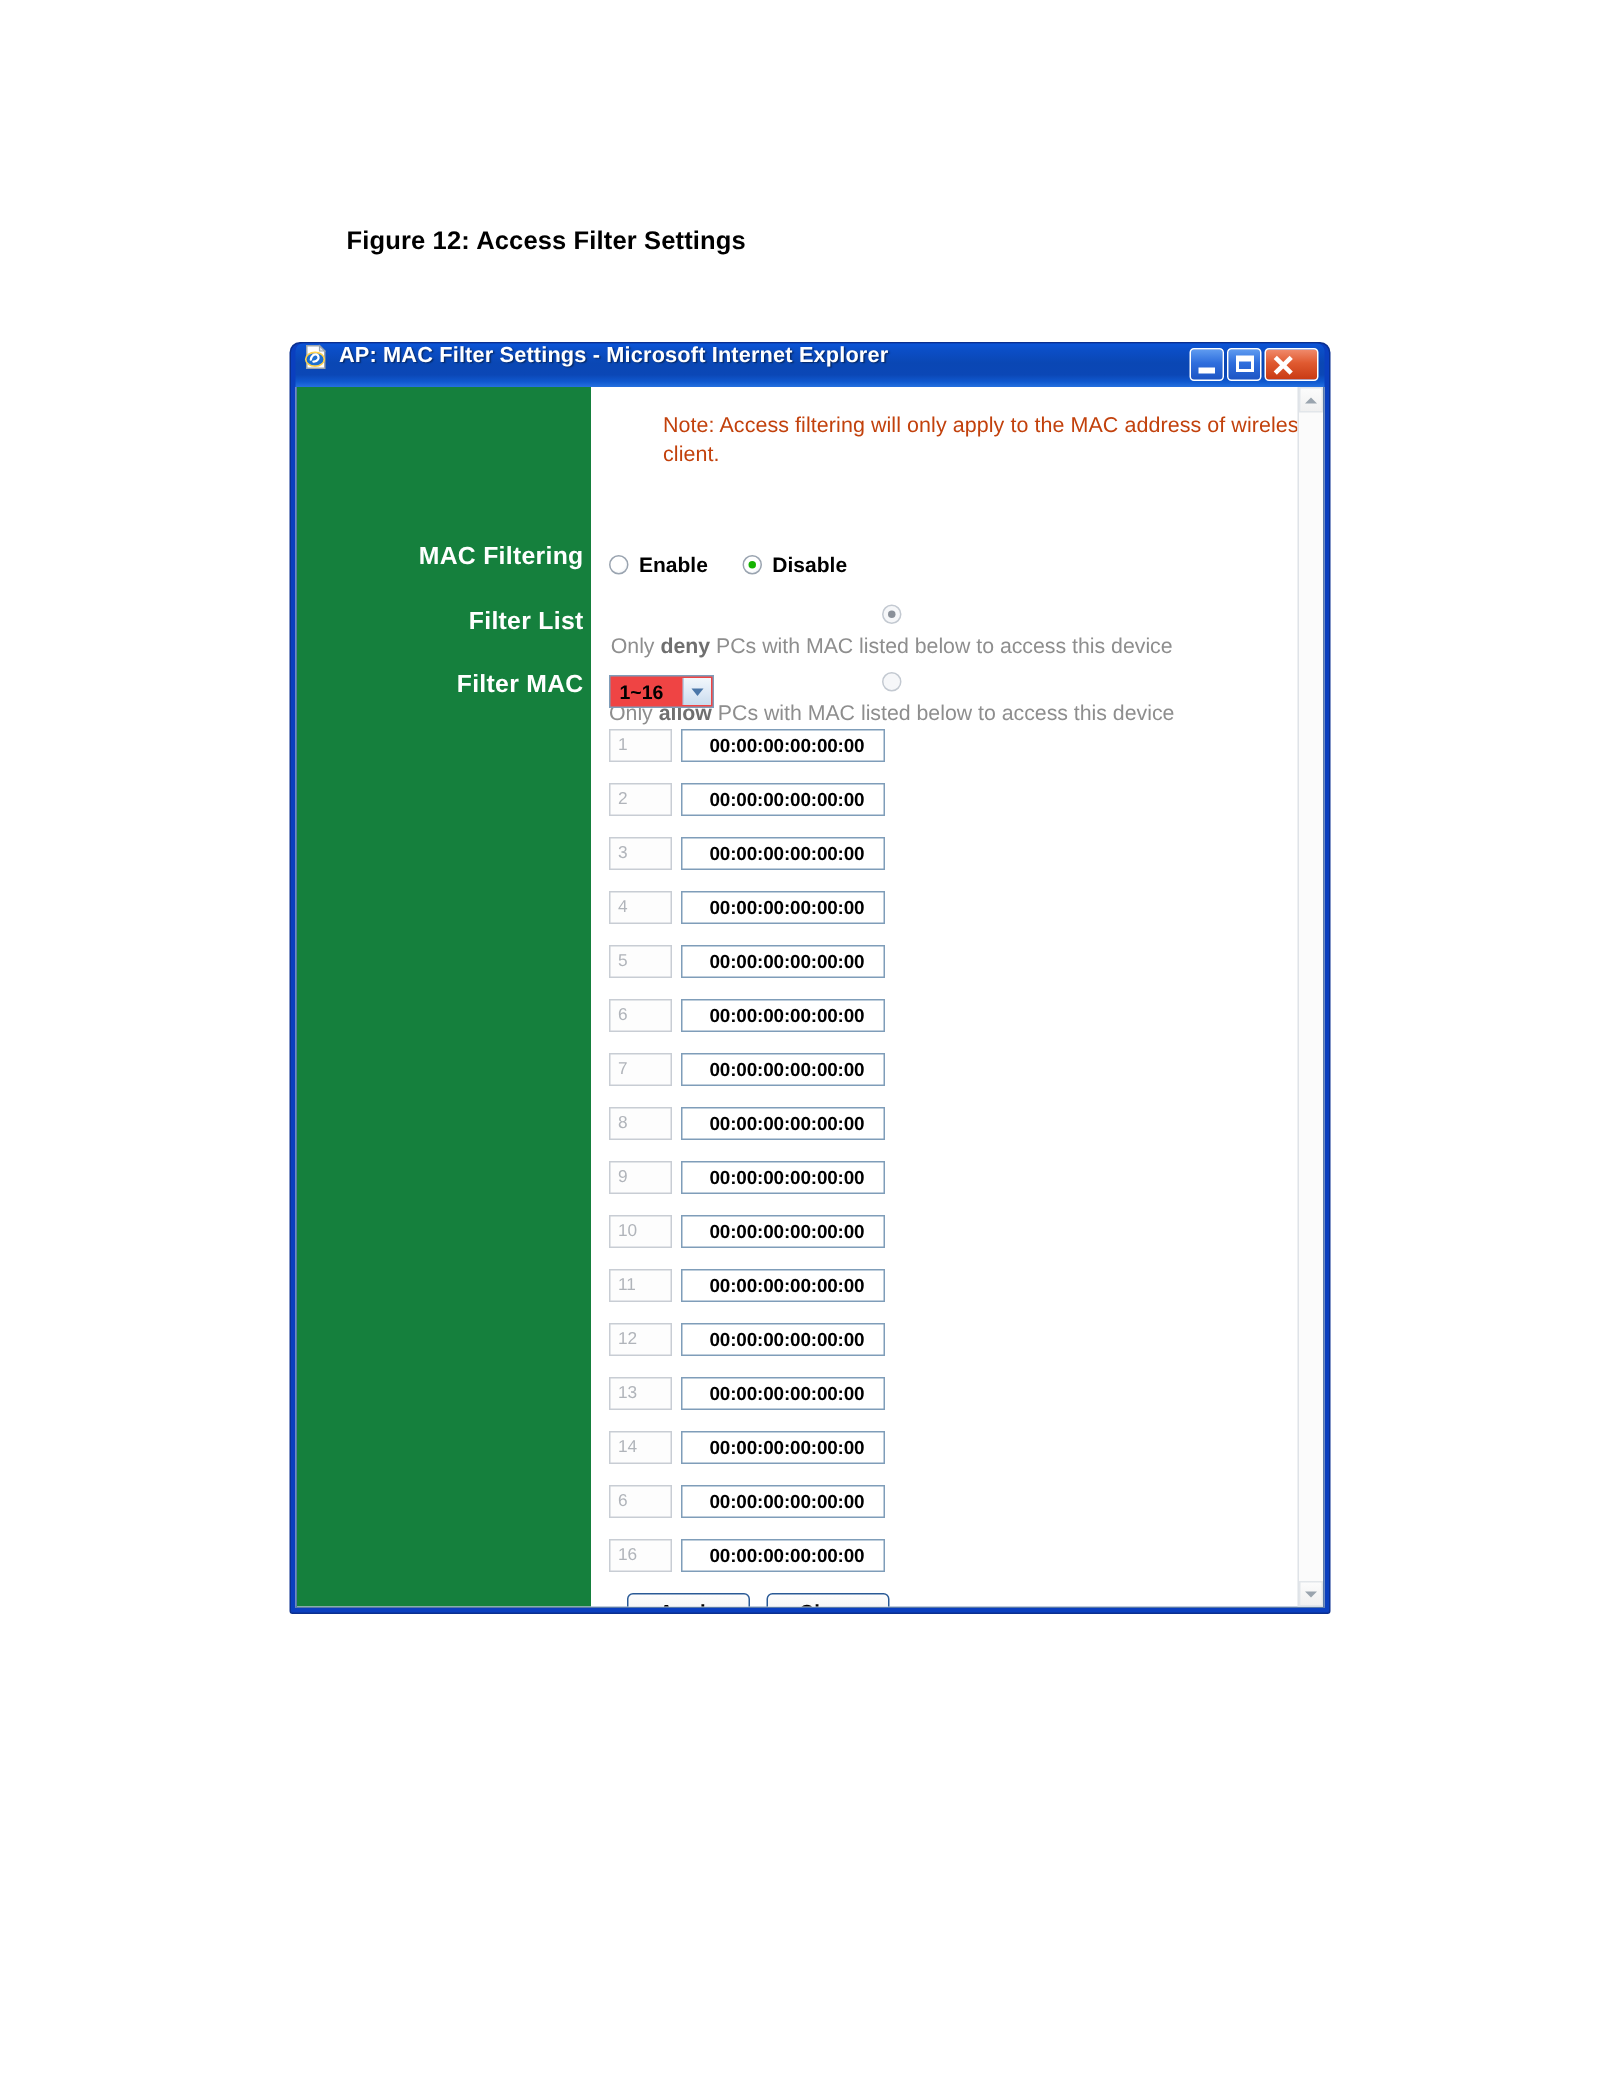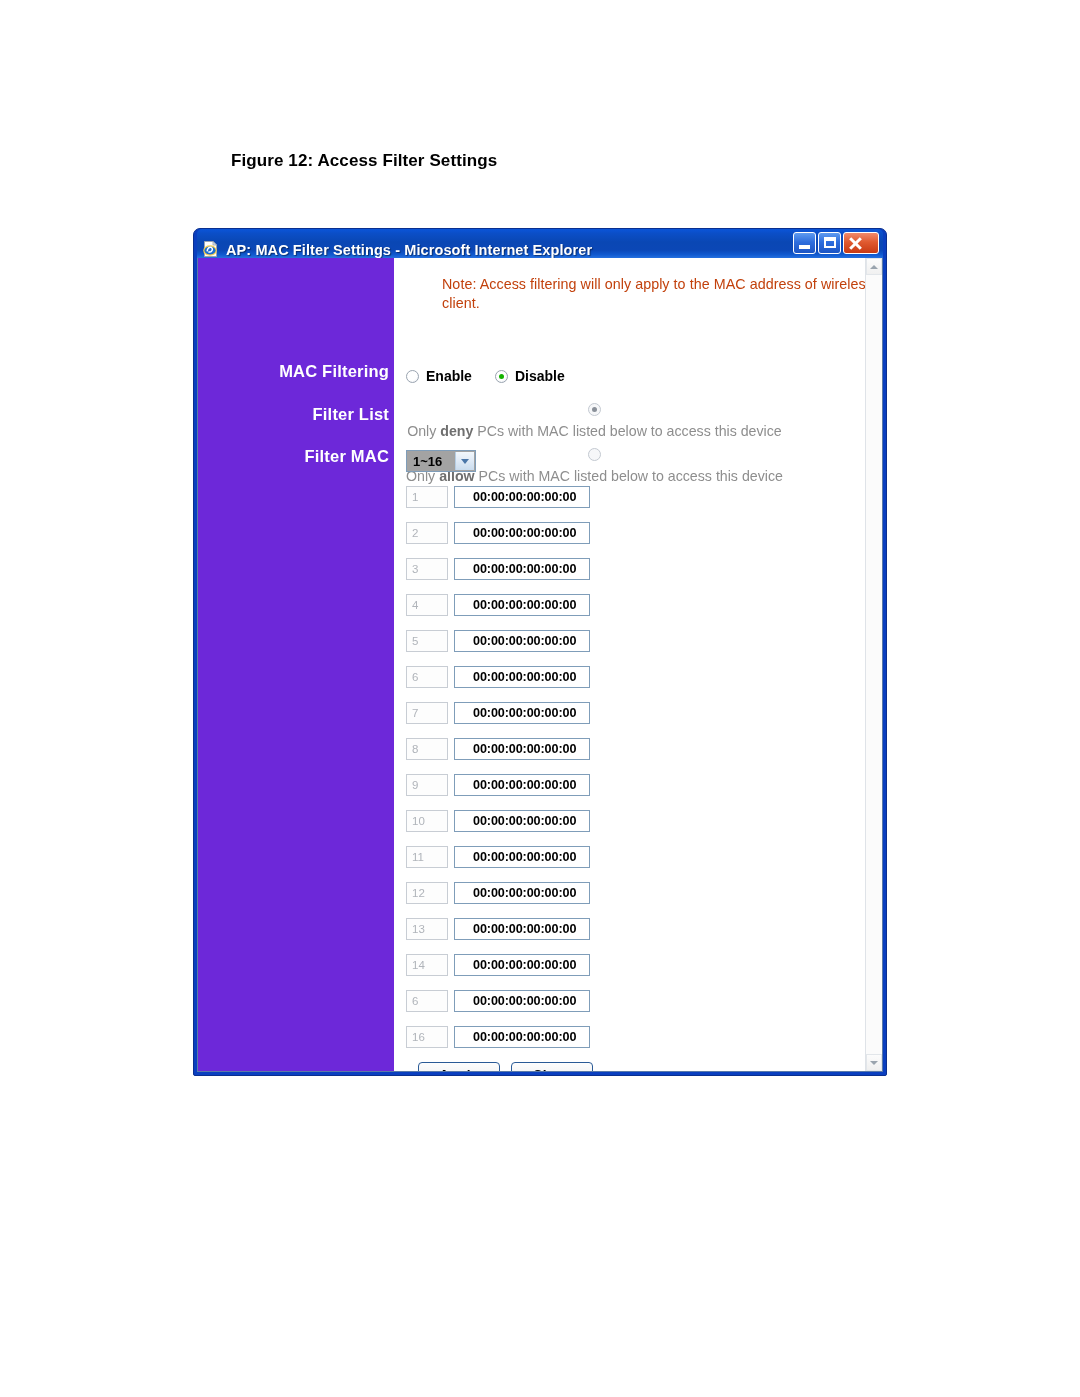--- a/index.html
+++ b/index.html
@@ -50,21 +50,21 @@
     background: linear-gradient(to bottom,
        #0a54d6 0%,
        #0b52d2 6%,
        #0b4ec6 16%,
        #0a47b4 45%,
        #0b47b6 72%,
        #1059cf 88%,
        #2570df 100%);
     border-radius: 5px 5px 0 0;
     display: flex;
-    align-items: flex-end;
+    align-items: flex-start;
     padding-left: 5px;
     overflow: hidden;
   }
   .title-icon {
     width: 18px;
     height: 18px;
     position: relative;
     flex: 0 0 auto;
     margin-right: 6px;
   }
@@ -129,21 +129,21 @@
     border-top: none;
     box-sizing: border-box;
     display: flex;
     overflow: hidden;
   }
 
   
   .sidebar {
     width: 196px;
     flex: 0 0 196px;
-    background: #6d28d9;
+    background: #15803d;
     position: relative;
   }
   .sidebar-labels {
     position: absolute;
     right: 0;
     top: 105px;
     width: 100%;
     text-align: right;
     padding-right: 5px;
     box-sizing: border-box;
@@ -241,21 +241,21 @@
   .row-filtermac {
     position: absolute;
     left: 12px;
     top: 192px;
   }
   .xp-select {
     width: 70px;
     height: 22px;
     box-sizing: border-box;
     border: 1px solid #7f9db9;
-    background: #a3a3a3;
+    background: #ef4444;
     display: flex;
     align-items: center;
     position: relative;
   }
   .xp-select .sel-val {
     font-size: 13px;
     font-weight: bold;
     color: #000000;
     padding-left: 6px;
   }

